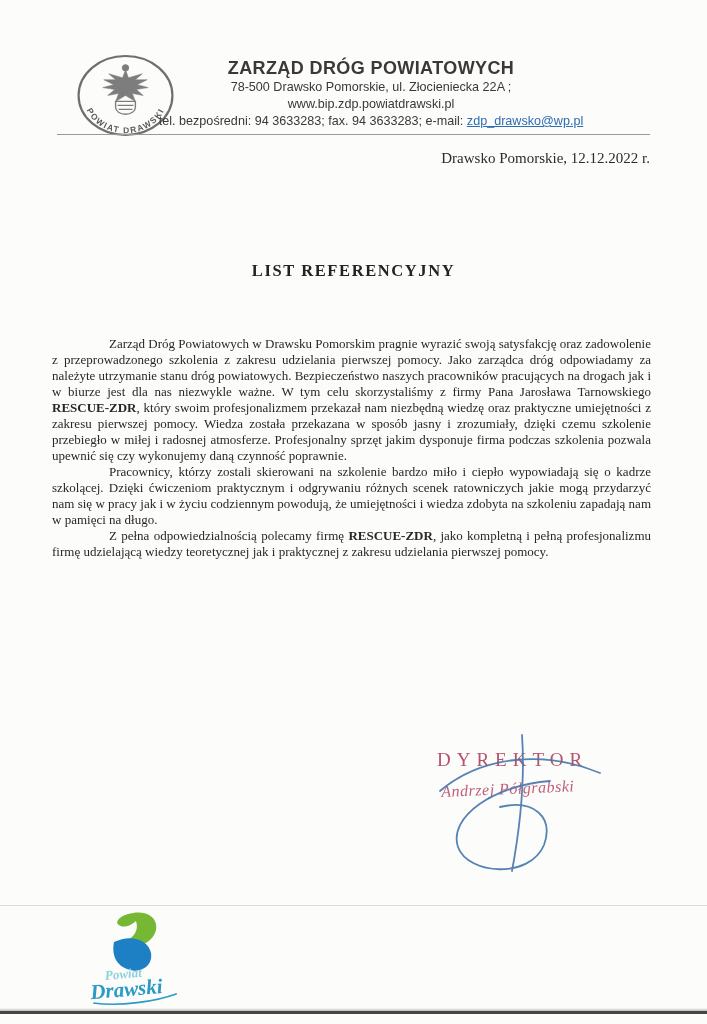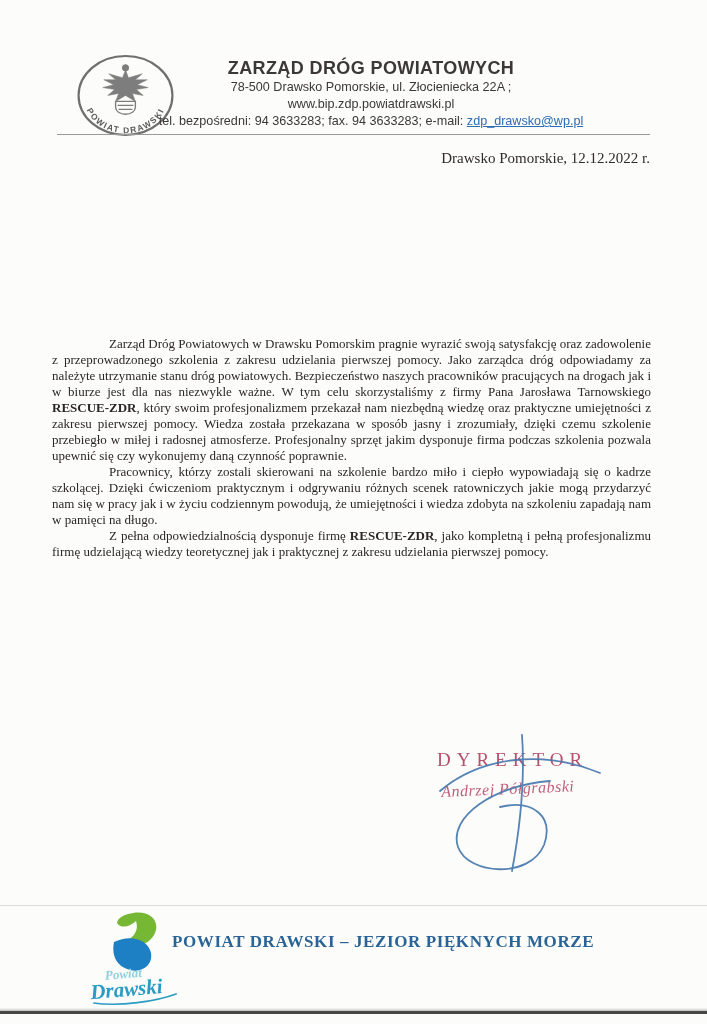--- a/index.html
+++ b/index.html
@@ -97,25 +97,26 @@
   <div class="head-text">
     <div class="org-name">ZARZĄD DRÓG POWIATOWYCH</div>
     <div class="head-line">78-500 Drawsko Pomorskie, ul. Złocieniecka 22A ; www.bip.zdp.powiatdrawski.pl</div>
     <div class="head-line"><span>tel. bezpośredni: 94 3633283; fax. 94 3633283; e-mail: </span><a class="email-link" href="#">zdp_drawsko@wp.pl</a></div>
   </div>
 
   <div class="head-rule"></div>
 
   <div class="date-line">Drawsko Pomorskie, 12.12.2022 r.</div>
 
+  <h1 class="doc-title">LIST REFERENCYJNY</h1>
 
   <div class="letter-body">
       <p class="para"><span>Zarząd Dróg Powiatowych w Drawsku Pomorskim pragnie wyrazić swoją satysfakcję oraz zadowolenie z przeprowadzonego szkolenia z zakresu udzielania pierwszej pomocy. Jako zarządca dróg odpowiadamy za należyte utrzymanie stanu dróg powiatowych. Bezpieczeństwo naszych pracowników pracujących na drogach jak i w biurze jest dla nas niezwykle ważne. W tym celu skorzystaliśmy z firmy Pana Jarosława Tarnowskiego </span><b>RESCUE-ZDR</b><span>, który swoim profesjonalizmem przekazał nam niezbędną wiedzę oraz praktyczne umiejętności z zakresu pierwszej pomocy. Wiedza została przekazana w sposób jasny i zrozumiały, dzięki czemu szkolenie przebiegło w miłej i radosnej atmosferze. Profesjonalny sprzęt jakim dysponuje firma podczas szkolenia pozwala upewnić się czy wykonujemy daną czynność poprawnie.</span></p>
       <p class="para"><span>Pracownicy, którzy zostali skierowani na szkolenie bardzo miło i ciepło wypowiadają się o kadrze szkolącej. Dzięki ćwiczeniom praktycznym i odgrywaniu różnych scenek ratowniczych jakie mogą przydarzyć nam się w pracy jak i w życiu codziennym powodują, że umiejętności i wiedza zdobyta na szkoleniu zapadają nam w pamięci na długo.</span></p>
-      <p class="para"><span>Z pełna odpowiedzialnością dysponuje firmę </span><b>RESCUE-ZDR</b><span>, jako kompletną i pełną profesjonalizmu firmę udzielającą wiedzy teoretycznej jak i praktycznej z zakresu udzielania pierwszej pomocy.</span></p>
+      <p class="para"><span>Z pełna odpowiedzialnością polecamy firmę </span><b>RESCUE-ZDR</b><span>, jako kompletną i pełną profesjonalizmu firmę udzielającą wiedzy teoretycznej jak i praktycznej z zakresu udzielania pierwszej pomocy.</span></p>
     </div>
 
   <div class="sig-role">DYREKTOR</div>
   <div class="sig-name">Andrzej Półgrabski</div>
 
   <svg class="pen-signature" viewBox="0 0 175 145">
     <g fill="none" stroke="#4677ad" stroke-width="1.8" stroke-linecap="round" opacity="0.9">
       <path d="M8 58 C 48 24, 110 16, 168 40"></path>
       <path d="M90 2 C 93 45, 88 95, 80 138"></path>
       <path d="M118 48 C 62 52, 16 84, 26 114 C 36 142, 98 146, 112 112 C 122 84, 102 66, 68 74"></path>
@@ -130,18 +131,17 @@
 
     <path d="M30 32 C 46 24, 64 29, 67 43 C 69 55, 58 63, 46 60 C 34 57, 27 47, 30 32 Z" fill="#1d7fc4"></path>
 
     <g font-family="Liberation Serif, serif" font-style="italic" font-weight="bold" transform="rotate(-5 20 78)">
       <text x="22" y="70" font-size="13" fill="#8fd0dd">Powiat</text>
       <text x="6" y="88" font-size="21" fill="#2a9bc4">Drawski</text>
       <path d="M8 92 C 35 98, 70 96, 92 90" fill="none" stroke="#2a9bc4" stroke-width="1.6"></path>
     </g>
   </svg>
 
-  <div class="footer-slogan">POWIAT DRAWSKI – JEZIOR PIĘKNYCH MORZE</div>
 
   <div class="scan-edge-soft"></div>
   <div class="scan-edge"></div>
 
 </div>
 
 </body></html>

